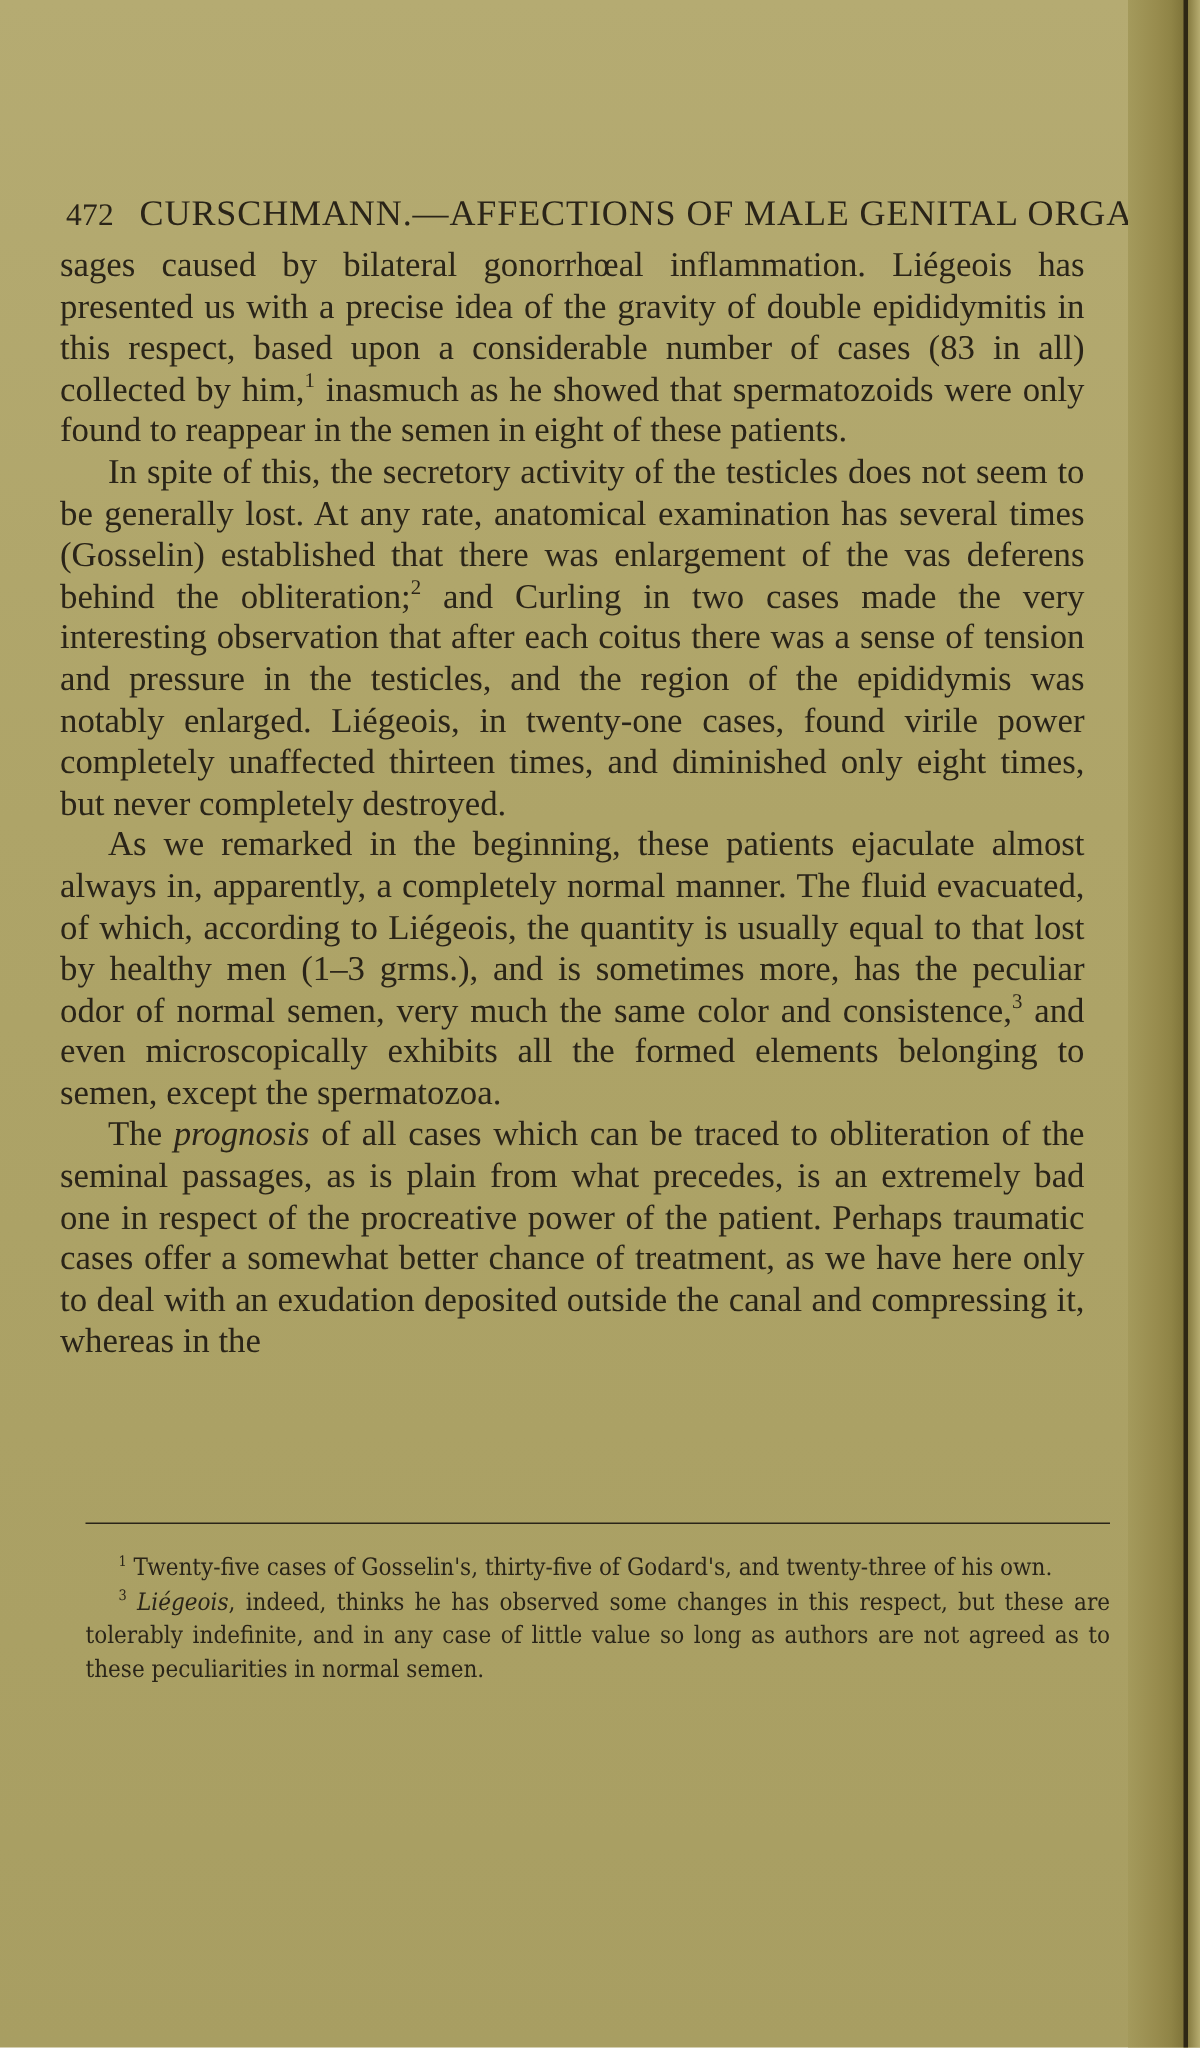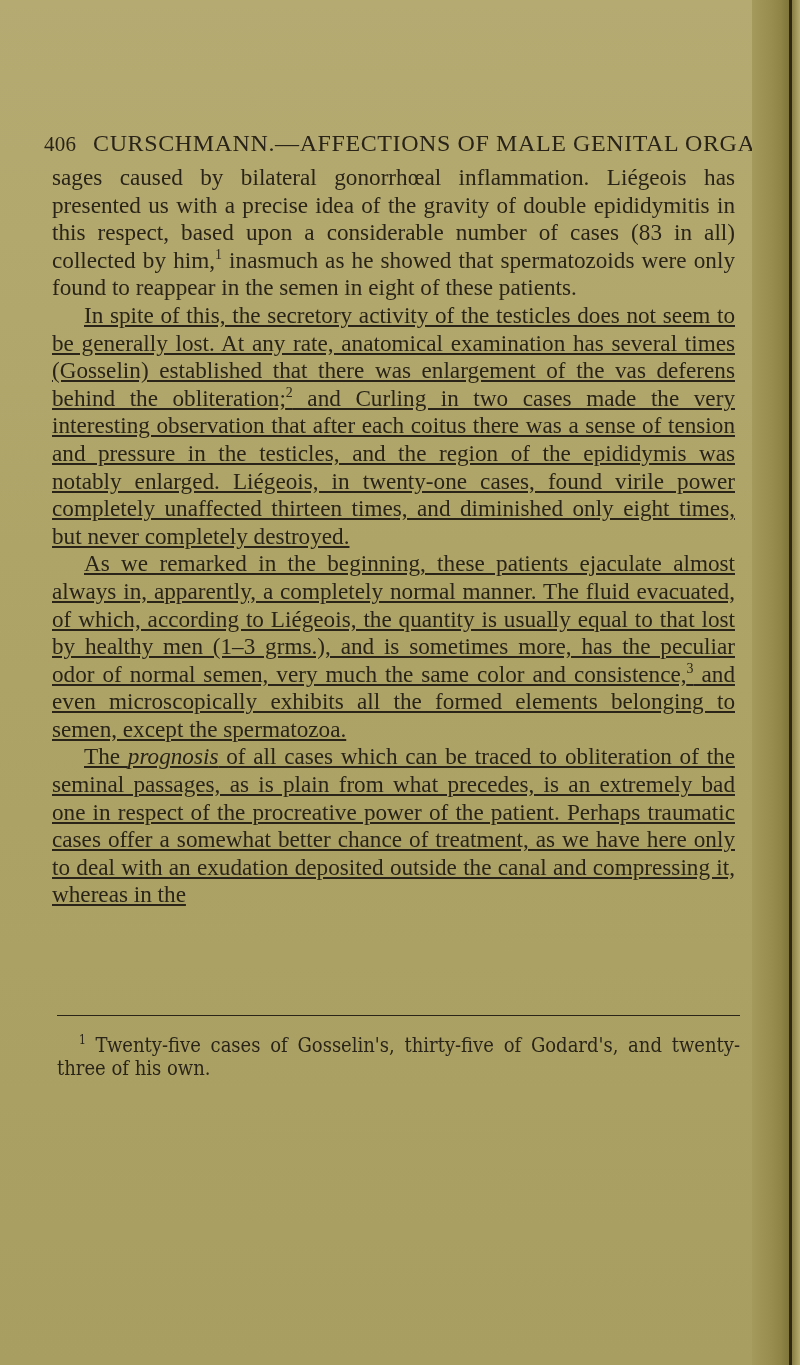--- a/index.html
+++ b/index.html
@@ -41,60 +41,60 @@
       top: 130px;
       width: 680px;
       font-size: 19px;
       letter-spacing: 0.2px;
       white-space: nowrap;
     }
     .running-head .pnum { font-size: 21px; margin-right: 12px; }
     .running-head .title { font-variant: small-caps; font-size: 24px; letter-spacing: 0.6px; }
     .body-text {
       position: absolute;
-      left: 52px;
+      left: 40px;
       top: 164px;
       width: 683px;
       font-size: 23.2px;
       line-height: 27.6px;
       text-align: justify;
     }
     .body-text p { margin: 0; }
-    .body-text p.indent { text-indent: 32px; text-decoration: underline; }
+    .body-text p.indent { text-indent: 32px; }
     .body-text p.noindent { text-indent: 0; }
     .rule {
       position: absolute;
       left: 57px;
       top: 1015px;
       width: 683px;
       height: 0;
       border-top: 1.5px solid #2a2418;
     }
     .footnotes {
       position: absolute;
       left: 57px;
       top: 1034px;
       width: 683px;
-      font-size: 20px;
+      font-size: 16px;
       line-height: 22.5px;
       text-align: justify;
       font-family: "DejaVu Serif", serif;
       font-stretch: condensed;
     }
     .footnotes p { margin: 0; text-indent: 22px; }
     sup { font-size: 60%; line-height: 0; vertical-align: super; }
     em { font-style: italic; }
   </style>
 </head>
 <body>
 
 <div class="page">
 
   <div class="running-head">
-    <span class="pnum">406</span>
+    <span class="pnum">472</span>
     <span class="title">CURSCHMANN.—AFFECTIONS OF MALE GENITAL ORGANS.</span>
   </div>
 
   <div class="body-text">
     <p class="noindent">
       <span>sages caused by bilateral gonorrhœal inflammation. Liégeois has presented us with a precise idea of the gravity of double epididymitis in this respect, based upon a considerable number of cases (83 in all) collected by him,</span><sup>1</sup><span> inasmuch as he showed that spermatozoids were only found to reappear in the semen in eight of these patients.</span>
     </p>
     <p class="indent">
       <span>In spite of this, the secretory activity of the testicles does not seem to be generally lost. At any rate, anatomical examination has several times (Gosselin) established that there was enlargement of the vas deferens behind the obliteration;</span><sup>2</sup><span> and Curling in two cases made the very interesting observation that after each coitus there was a sense of tension and pressure in the testicles, and the region of the epididymis was notably enlarged. Liégeois, in twenty-one cases, found virile power completely unaffected thirteen times, and diminished only eight times, but never completely destroyed.</span>
     </p>
@@ -105,17 +105,20 @@
       <span>The </span><em>prognosis</em><span> of all cases which can be traced to obliteration of the seminal passages, as is plain from what precedes, is an extremely bad one in respect of the procreative power of the patient. Perhaps traumatic cases offer a somewhat better chance of treatment, as we have here only to deal with an exudation deposited outside the canal and compressing it, whereas in the</span>
     </p>
   </div>
 
   <div class="rule"></div>
 
   <div class="footnotes">
     <p>
       <sup>1</sup><span> Twenty-five cases of Gosselin's, thirty-five of Godard's, and twenty-three of his own.</span>
     </p>
+    <p>
+      <sup>3</sup> <em>Liégeois</em><span>, indeed, thinks he has observed some changes in this respect, but these are tolerably indefinite, and in any case of little value so long as authors are not agreed as to these peculiarities in normal semen.</span>
+    </p>
   </div>
 </div>
 
 <div class="edge"></div>
 <div class="edge-line"></div>
 
 </body></html>

